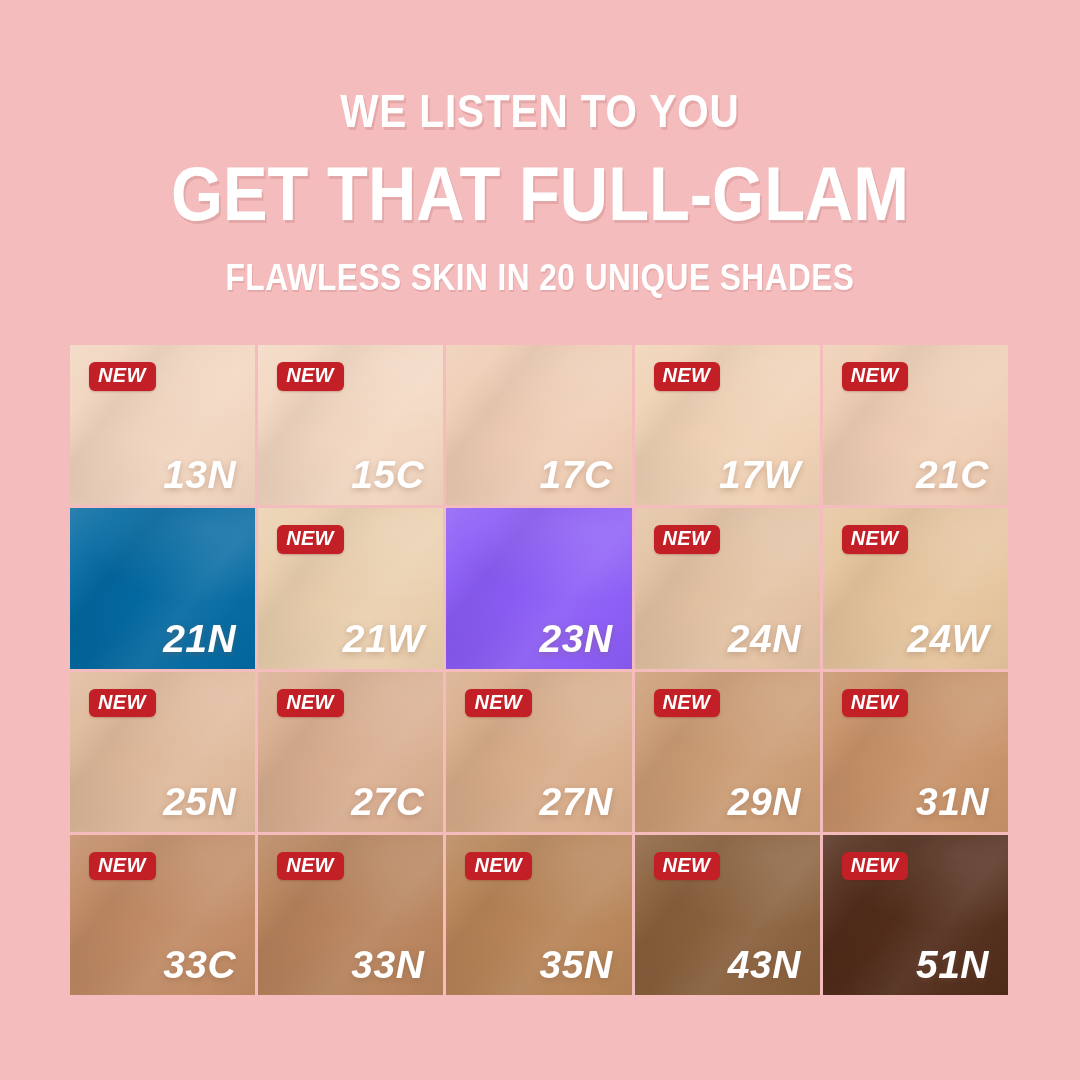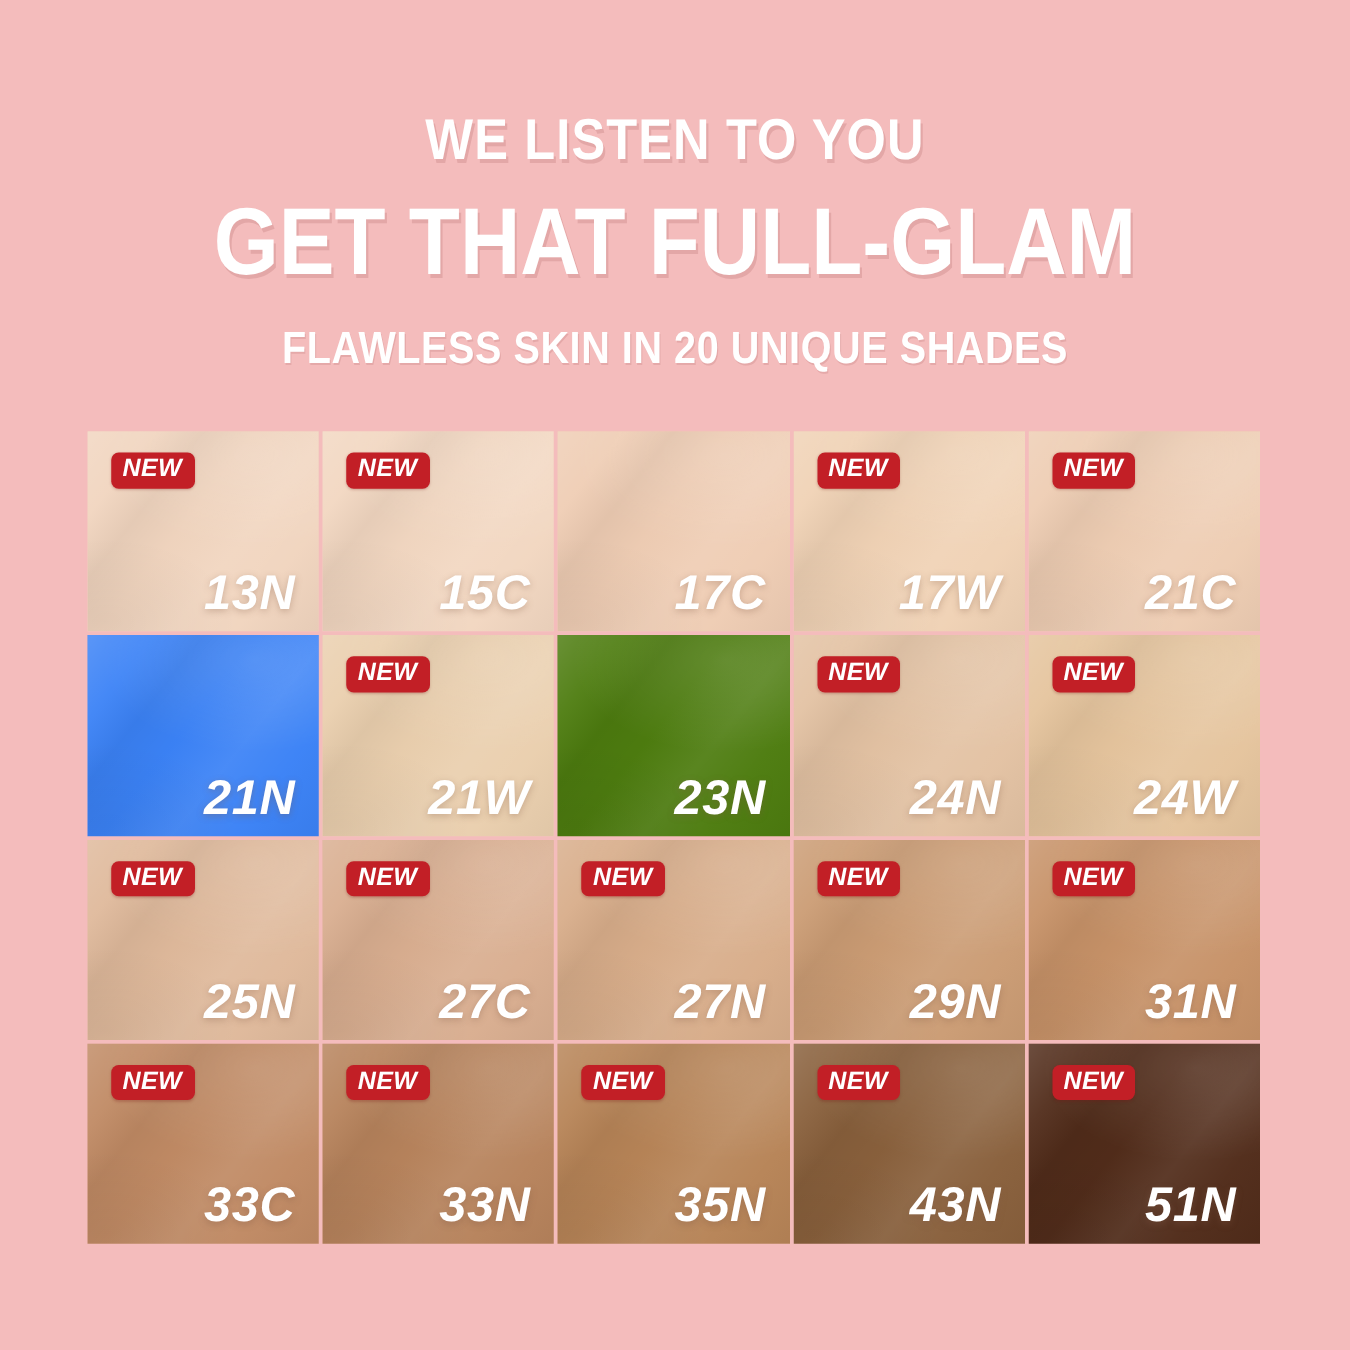--- a/index.html
+++ b/index.html
@@ -134,32 +134,32 @@
       <div class="sheen2"></div>
       <div class="badge" style="background: rgb(194, 31, 38); color: rgb(255, 255, 255);">NEW</div>
       <div class="code">17W</div>
     </div>
     <div class="swatch" style="background: rgb(238, 205, 179);">
       <div class="sheen"></div>
       <div class="sheen2"></div>
       <div class="badge" style="background: rgb(194, 31, 38); color: rgb(255, 255, 255);">NEW</div>
       <div class="code">21C</div>
     </div>
-    <div class="swatch" style="background: #3b82f6;">
+    <div class="swatch" style="background: #0369a1;">
       <div class="sheen"></div>
       <div class="sheen2"></div>
       <div class="code">21N</div>
     </div>
     <div class="swatch" style="background: rgb(234, 207, 174);">
       <div class="sheen"></div>
       <div class="sheen2"></div>
       <div class="badge" style="background: rgb(194, 31, 38); color: rgb(255, 255, 255);">NEW</div>
       <div class="code">21W</div>
     </div>
-    <div class="swatch" style="background: #4d7c0f;">
+    <div class="swatch" style="background: #8b5cf6;">
       <div class="sheen"></div>
       <div class="sheen2"></div>
       <div class="code">23N</div>
     </div>
     <div class="swatch" style="background: rgb(227, 194, 163);">
       <div class="sheen"></div>
       <div class="sheen2"></div>
       <div class="badge" style="background: rgb(194, 31, 38); color: rgb(255, 255, 255);">NEW</div>
       <div class="code">24N</div>
     </div>

